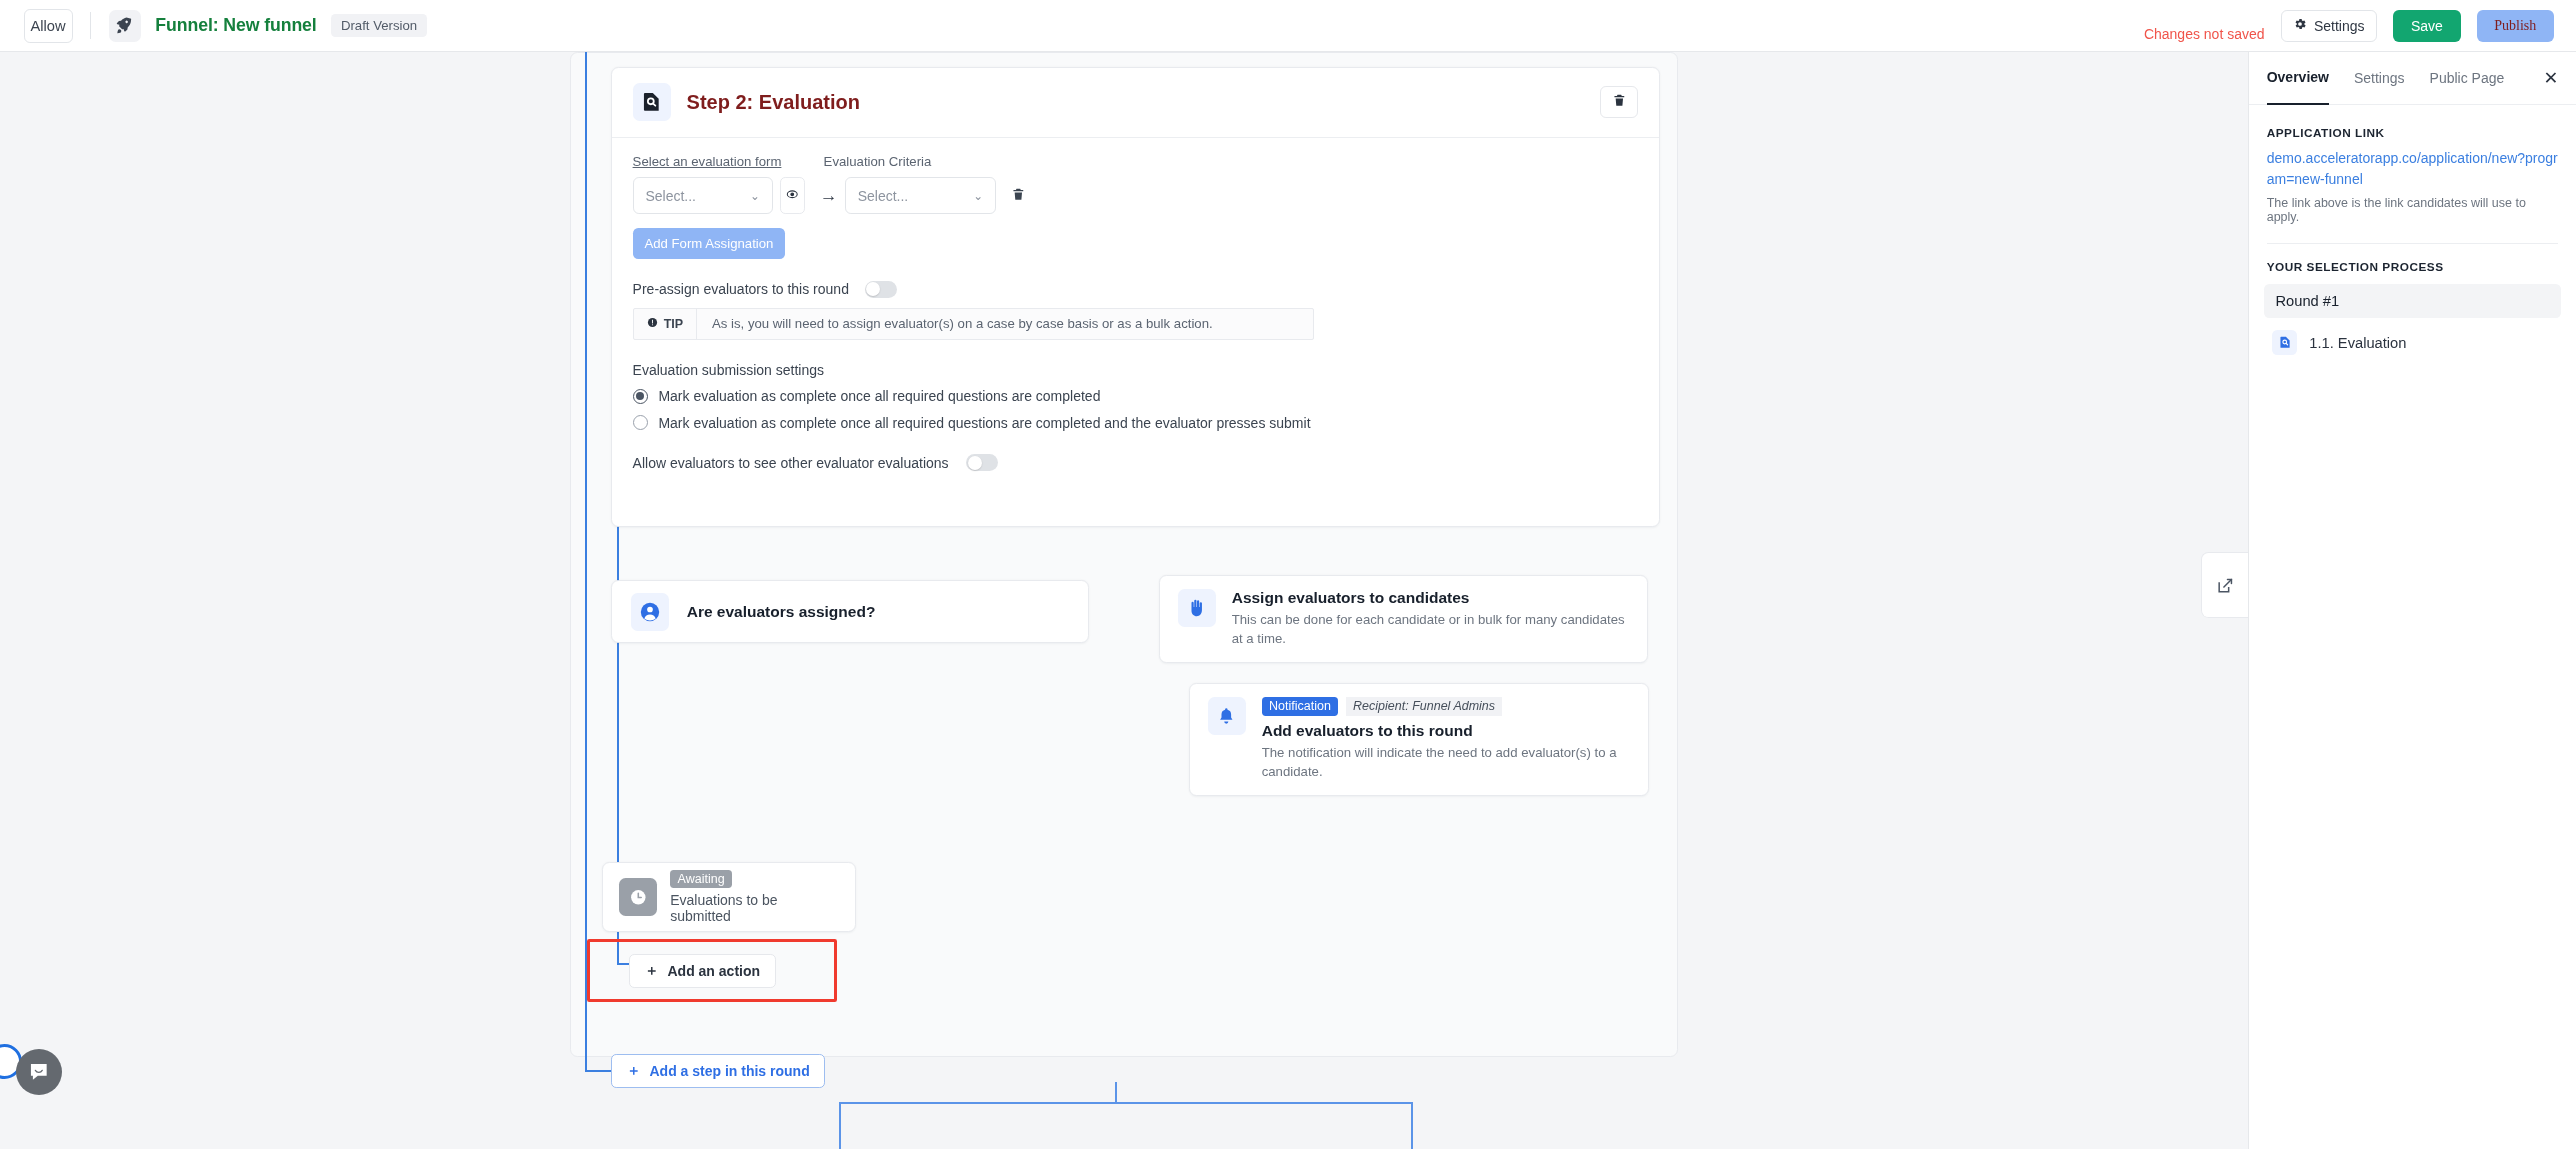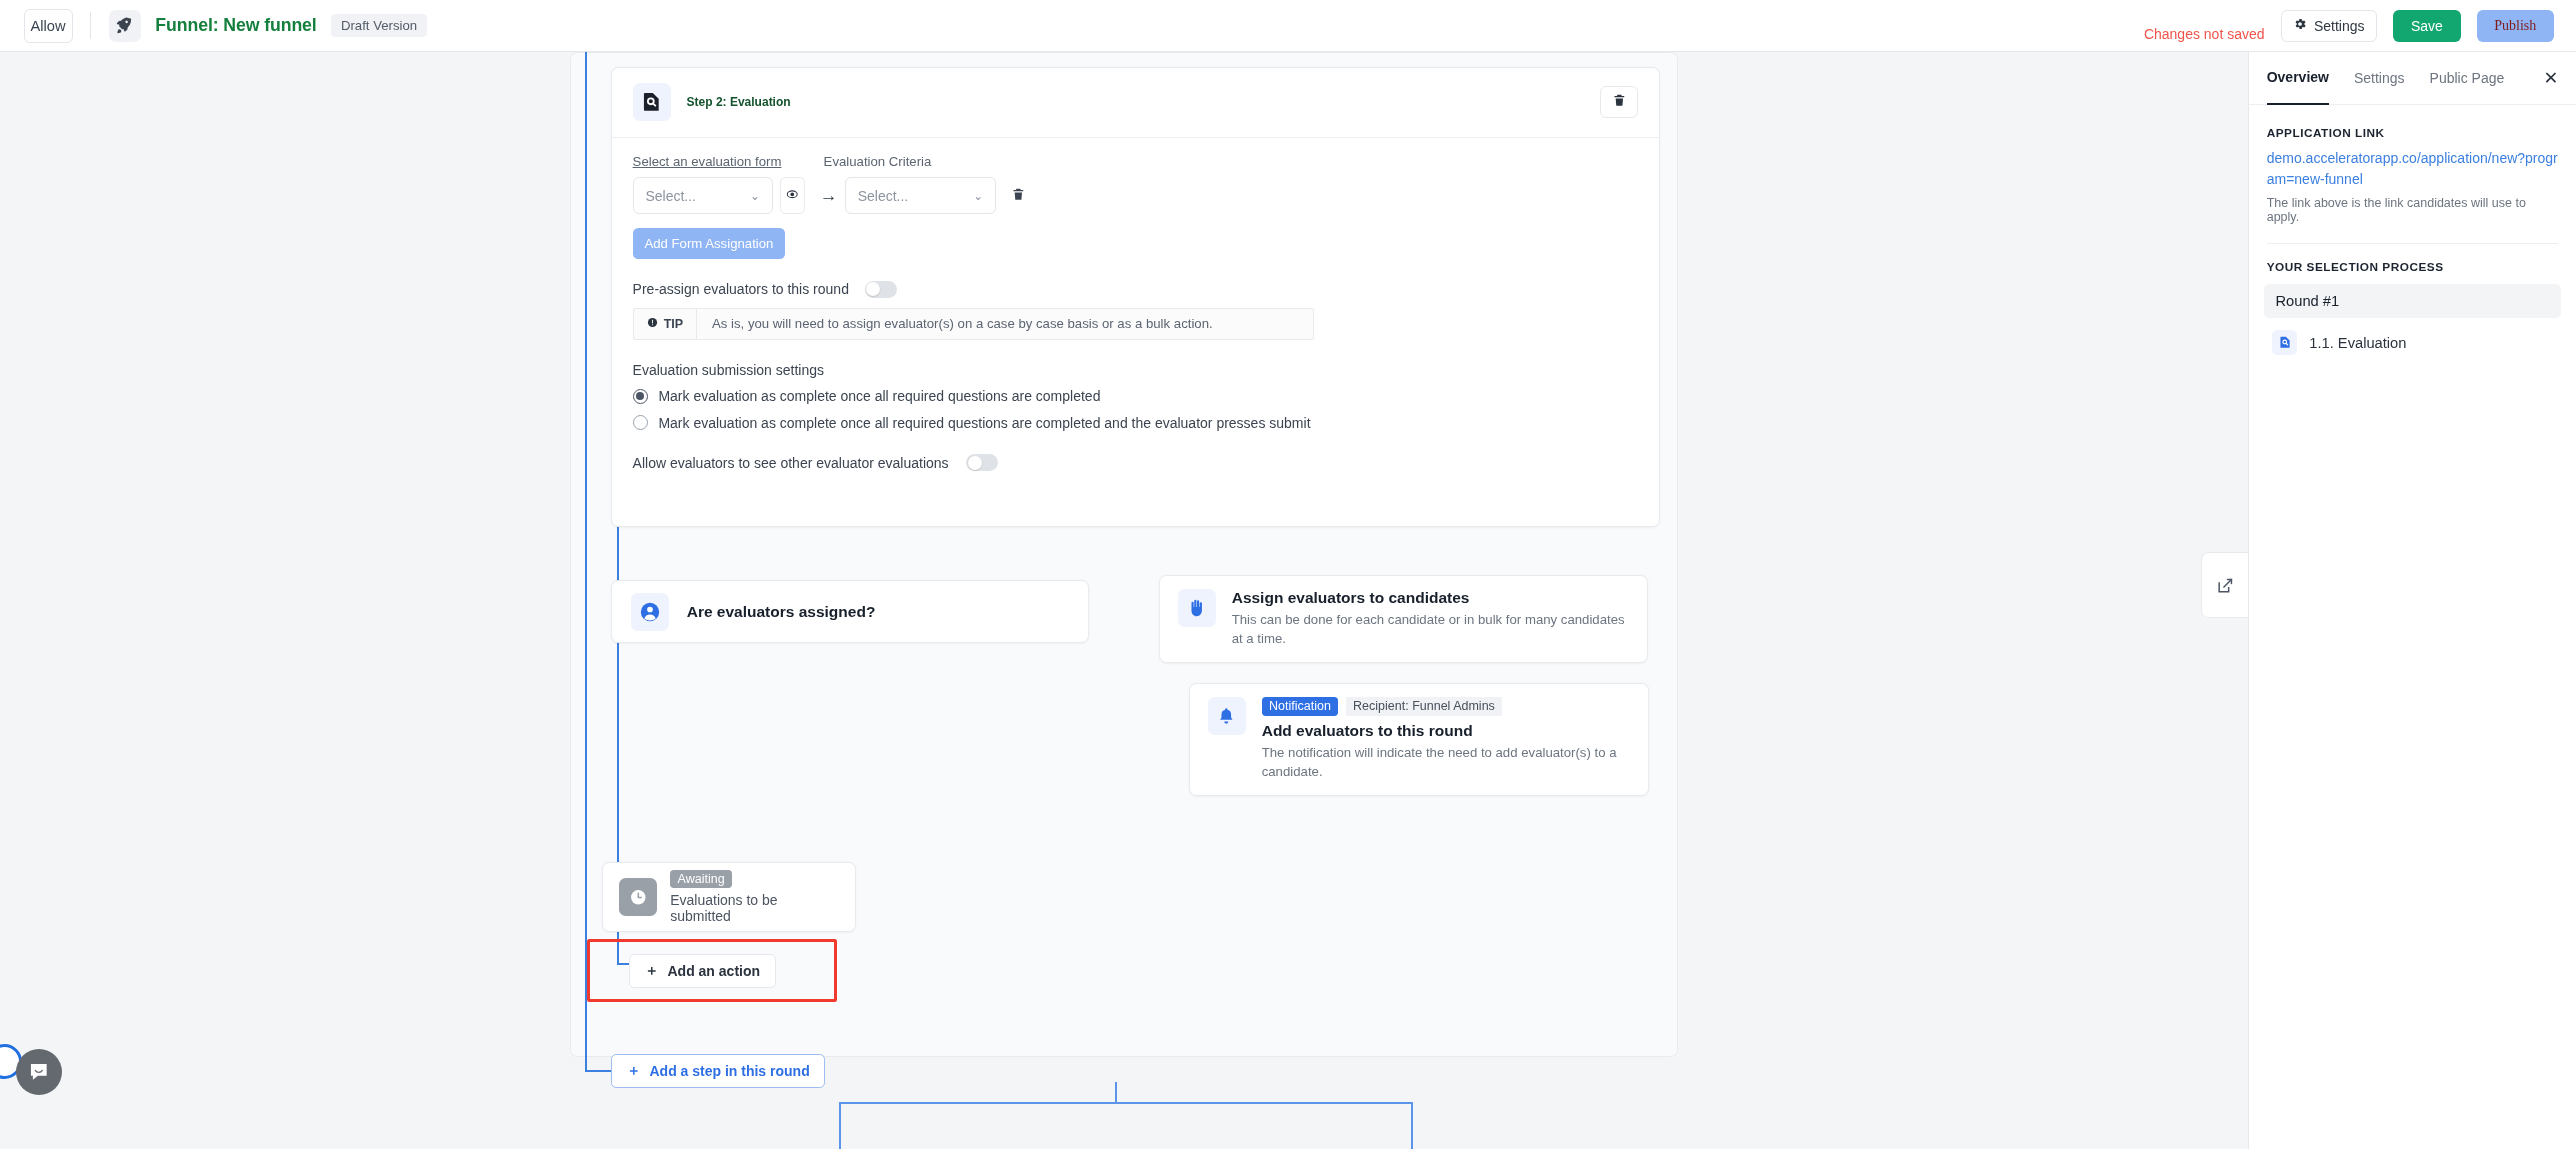--- a/index.html
+++ b/index.html
@@ -104,21 +104,21 @@
   }
   .step-head {
     height: 70px; display: flex; align-items: center;
     padding: 0 20.6px; border-bottom: 0.7px solid #eceef1;
   }
   .step-icon-wrap {
     width: 38px; height: 38px; border-radius: 6.6px;
     background: #eef3fe; display: flex; align-items: center; justify-content: center;
   }
   .step-title {
-    margin-left: 16px; font-size: 12px; font-weight: bold; color: #14532d;
+    margin-left: 16px; font-size: 20px; font-weight: bold; color: #7f1d1d;
   }
   .trash-btn {
     margin-left: auto; width: 38px; height: 32px;
     border: 0.7px solid #e6e8ec; border-radius: 5.9px; background: #fff;
     display: flex; align-items: center; justify-content: center; cursor: pointer;
   }
   .step-body { padding: 16px 20.6px 0 20.6px; }
   .field-labels { display: flex; }
   .field-label { font-size: 13.2px; color: #5b6471; }
   .sel-row { display: flex; align-items: center; margin-top: 8.8px; }
@@ -209,21 +209,21 @@
     padding: 13.2px 17.7px; align-items: flex-start;
   }
   .n-notify .node-body { margin-left: 16px; }
   .notif-tags { display: flex; align-items: center; gap: 7.4px; }
   .tag-blue {
     background: #2f6fe4; color: #fff; font-size: 12.5px;
     padding: 2.2px 7.4px; border-radius: 3.7px;
   }
   .tag-grey {
     background: #f1f2f5; color: #464f5b; font-size: 12.5px;
-    padding: 2.2px 7.4px; border-radius: 0;
+    padding: 2.2px 7.4px; border-radius: 0; font-style: italic;
   }
   .n-notify .node-title { margin-top: 6.6px; }
 
   .n-awaiting {
     left: 602px; top: 810px; width: 254px; height: 70px;
     padding: 0 16px;
   }
   .n-awaiting .node-body { margin-left: 13.2px; }
   .tag-awaiting {
     display: inline-block;

